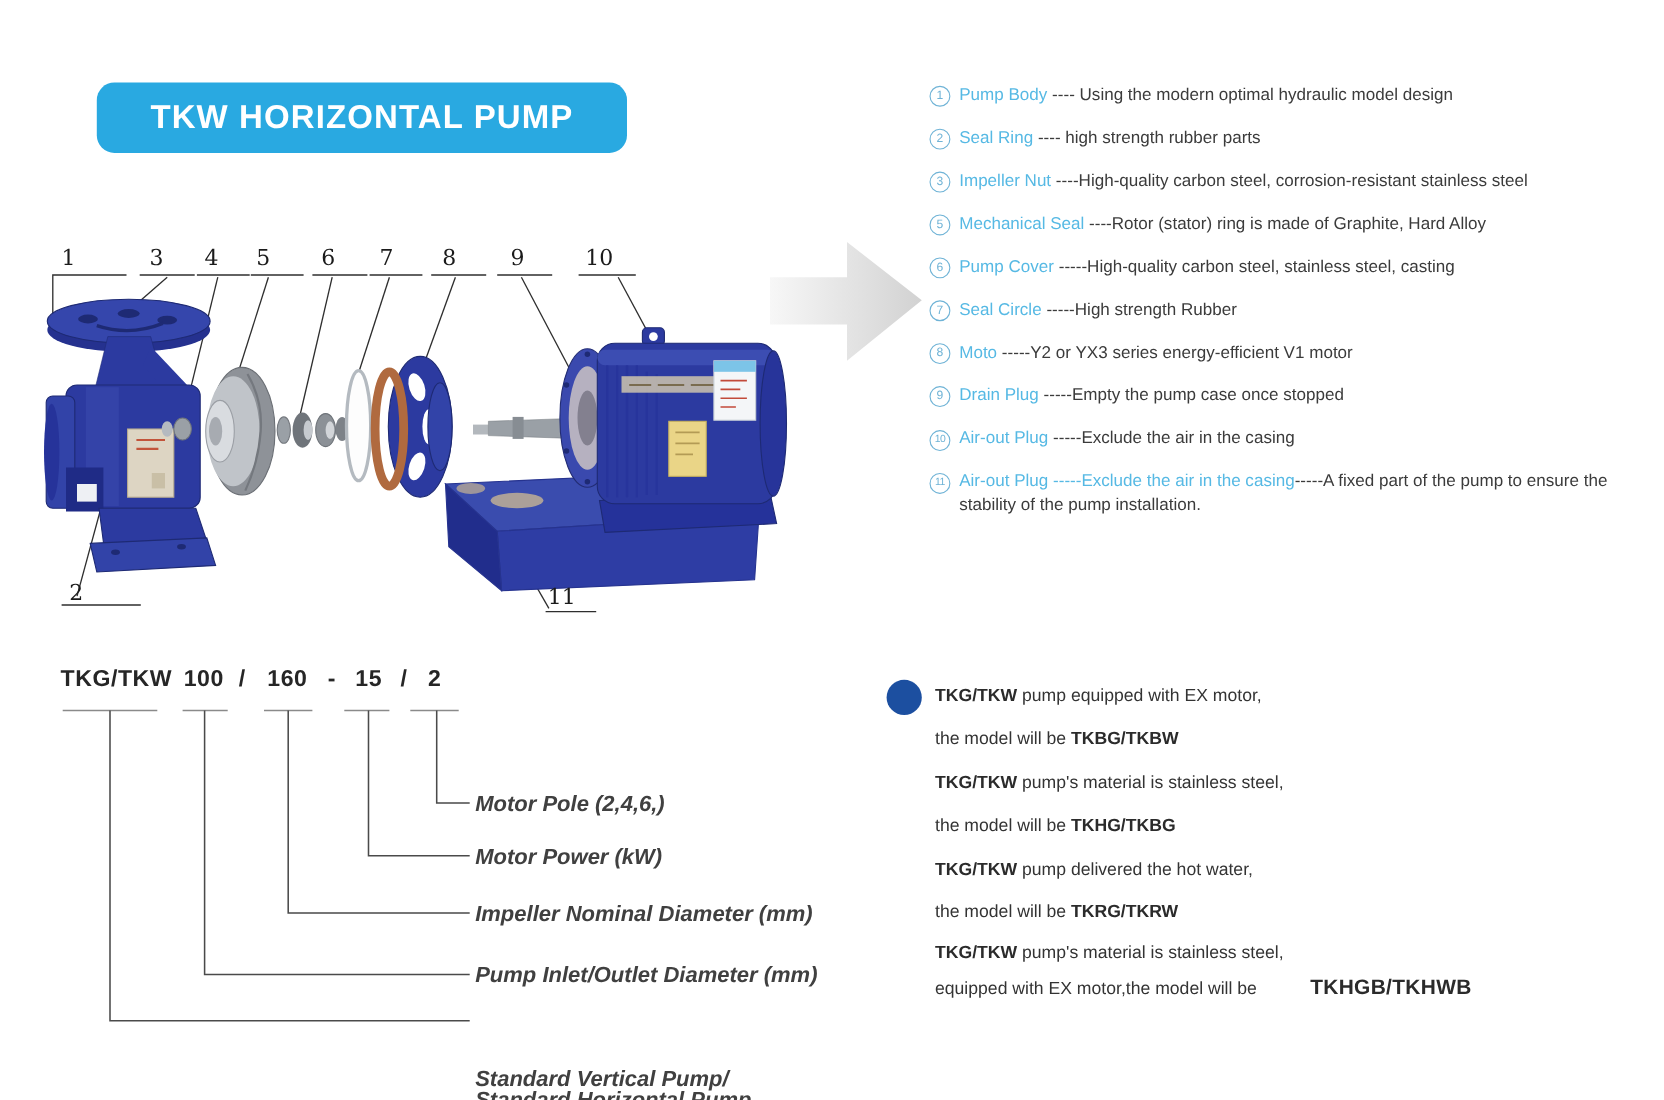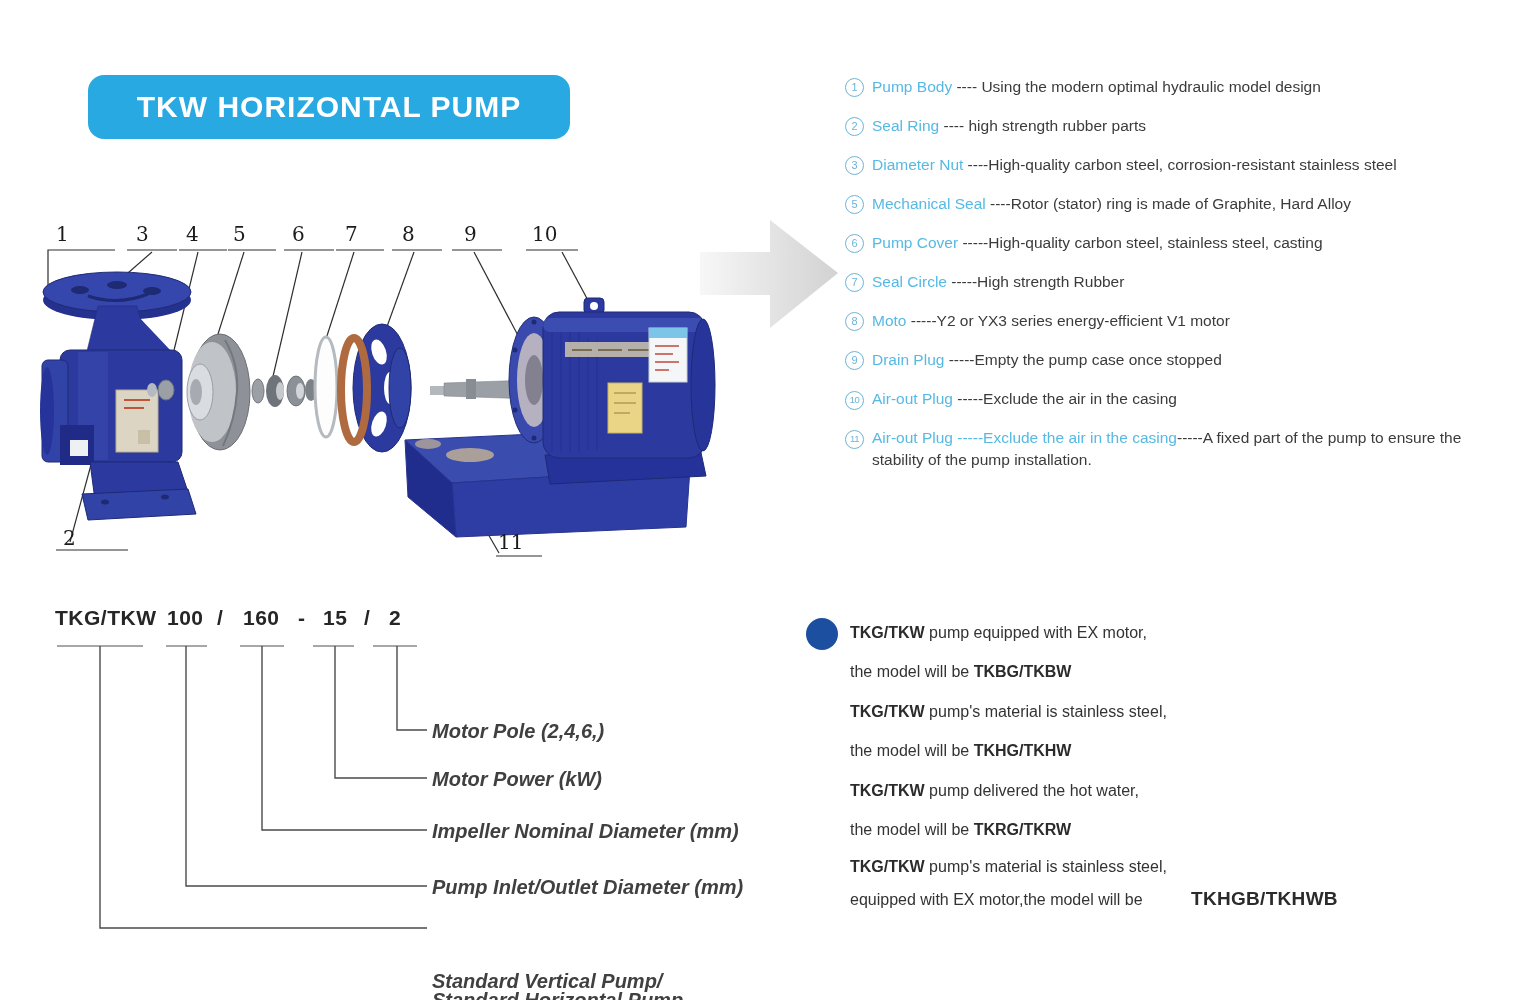--- a/index.html
+++ b/index.html
@@ -194,21 +194,21 @@
   <span class="callout" style="left:292px;top:222px">6</span>
   <span class="callout" style="left:345px;top:222px">7</span>
   <span class="callout" style="left:402px;top:222px">8</span>
   <span class="callout" style="left:464px;top:222px">9</span>
   <span class="callout" style="left:532px;top:222px">10</span>
   <span class="callout" style="left:498px;top:530px">11</span>
 
   <div class="plist">
     <div class="pitem"><span class="pnum">1</span><span class="pname">Pump Body</span><span> ---- Using the modern optimal hydraulic model design</span></div>
     <div class="pitem"><span class="pnum">2</span><span class="pname">Seal Ring</span><span> ---- high strength rubber parts</span></div>
-    <div class="pitem"><span class="pnum">3</span><span class="pname">Diameter Nut</span><span> ----High-quality carbon steel, corrosion-resistant stainless steel</span></div>
+    <div class="pitem"><span class="pnum">3</span><span class="pname">Impeller Nut</span><span> ----High-quality carbon steel, corrosion-resistant stainless steel</span></div>
     <div class="pitem"><span class="pnum">5</span><span class="pname">Mechanical Seal</span><span> ----Rotor (stator) ring is made of Graphite, Hard Alloy</span></div>
     <div class="pitem"><span class="pnum">6</span><span class="pname">Pump Cover</span><span> -----High-quality carbon steel, stainless steel, casting</span></div>
     <div class="pitem"><span class="pnum">7</span><span class="pname">Seal Circle</span><span> -----High strength Rubber</span></div>
     <div class="pitem"><span class="pnum">8</span><span class="pname">Moto</span><span> -----Y2 or YX3 series energy-efficient V1 motor</span></div>
     <div class="pitem"><span class="pnum">9</span><span class="pname">Drain Plug</span><span> -----Empty the pump case once stopped</span></div>
     <div class="pitem"><span class="pnum wide">10</span><span class="pname">Air-out Plug</span><span> -----Exclude the air in the casing</span></div>
     <div class="pitem"><span class="pnum wide">11</span><span class="pname">Air-out Plug</span><span class="pblue"> -----Exclude the air in the casing</span><span>-----A fixed part of the pump to ensure the stability of the pump installation.</span></div>
   </div>
 
   <span class="mtoken" style="left:55px;top:606px">TKG/TKW</span>
@@ -226,19 +226,19 @@
   <div class="mlabel" style="top:878px">Pump Inlet/Outlet Diameter (mm)</div>
   <div class="mlabel" style="top:972px">
     <div>Standard Vertical Pump/</div>
     <div>Standard  Horizontal Pump</div>
   </div>
 
   <div class="bullet"></div>
   <div class="note-line" style="top:624px"><span class="model">TKG/TKW</span><span> pump equipped with EX motor,</span></div>
   <div class="note-line" style="top:663px"><span>the model will be </span><span class="model">TKBG/TKBW</span></div>
   <div class="note-line" style="top:703px"><span class="model">TKG/TKW</span><span> pump's material is stainless steel,</span></div>
-  <div class="note-line" style="top:742px"><span>the model will be </span><span class="model">TKHG/TKHW</span></div>
+  <div class="note-line" style="top:742px"><span>the model will be </span><span class="model">TKHG/TKBG</span></div>
   <div class="note-line" style="top:782px"><span class="model">TKG/TKW</span><span> pump delivered the hot water,</span></div>
   <div class="note-line" style="top:821px"><span>the model will be </span><span class="model">TKRG/TKRW</span></div>
   <div class="note-line" style="top:858px"><span class="model">TKG/TKW</span><span> pump's material is stainless steel,</span></div>
   <div class="note-line" style="top:888px"><span>equipped with EX motor,the model will be </span><span class="model big">TKHGB/TKHWB</span></div>
 
 </div>
 
 </body></html>

